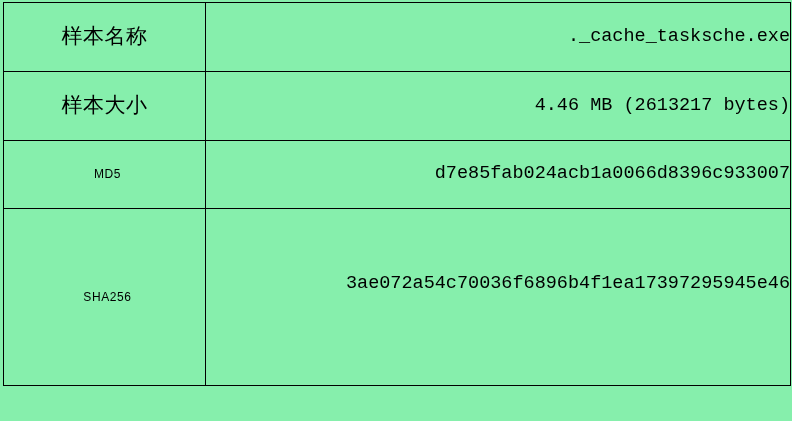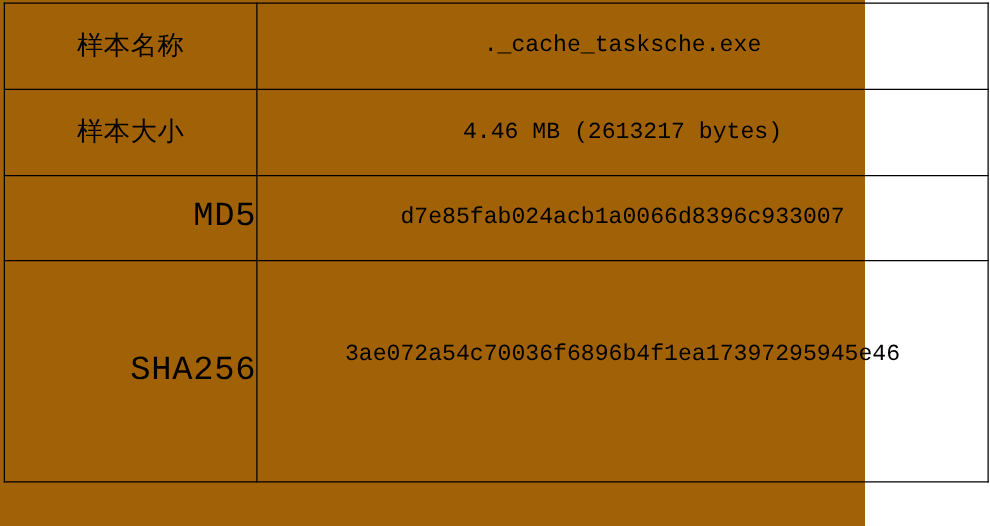--- a/index.html
+++ b/index.html
@@ -10,23 +10,23 @@
   body {
     width: 792px;
     height: 421px;
     overflow: hidden;
     font-family: "Liberation Serif", "DejaVu Serif", serif;
     color: #000000;
   }
 
   .sheet {
     position: relative;
-    width: 692px;
+    width: 792px;
     height: 421px;
-    background: #a16207;
+    background: #86efac;
   }
 
   table.sample-table {
     position: absolute;
     left: 3px;
     top: 2px;
     width: 787px;
     border-collapse: collapse;
     table-layout: fixed;
   }
@@ -44,29 +44,28 @@
     text-align: center;
     font-family: "Liberation Serif", "DejaVu Serif", serif;
     font-size: 21px;
     line-height: 1.2;
     letter-spacing: 0.5px;
     padding-left: 14px;
     padding-right: 4px;
   }
 
   .label-cell.latin {
-    font-family: Liberation Mono, monospace;
-    font-size: 27px;
+    font-family: Liberation Sans, sans-serif;
+    font-size: 12px;
     letter-spacing: 0.6px;
     padding-left: 6px;
-    text-align: right;
   }
 
   .value-cell {
-    text-align: center;
+    text-align: right;
     font-family: "Liberation Mono", "DejaVu Sans Mono", monospace;
     font-size: 18.5px;
     line-height: 1.55;
     padding-left: 8px;
     padding-right: 4px;
     letter-spacing: 0px;
     word-break: break-all;
     white-space: pre-wrap;
   }
 

